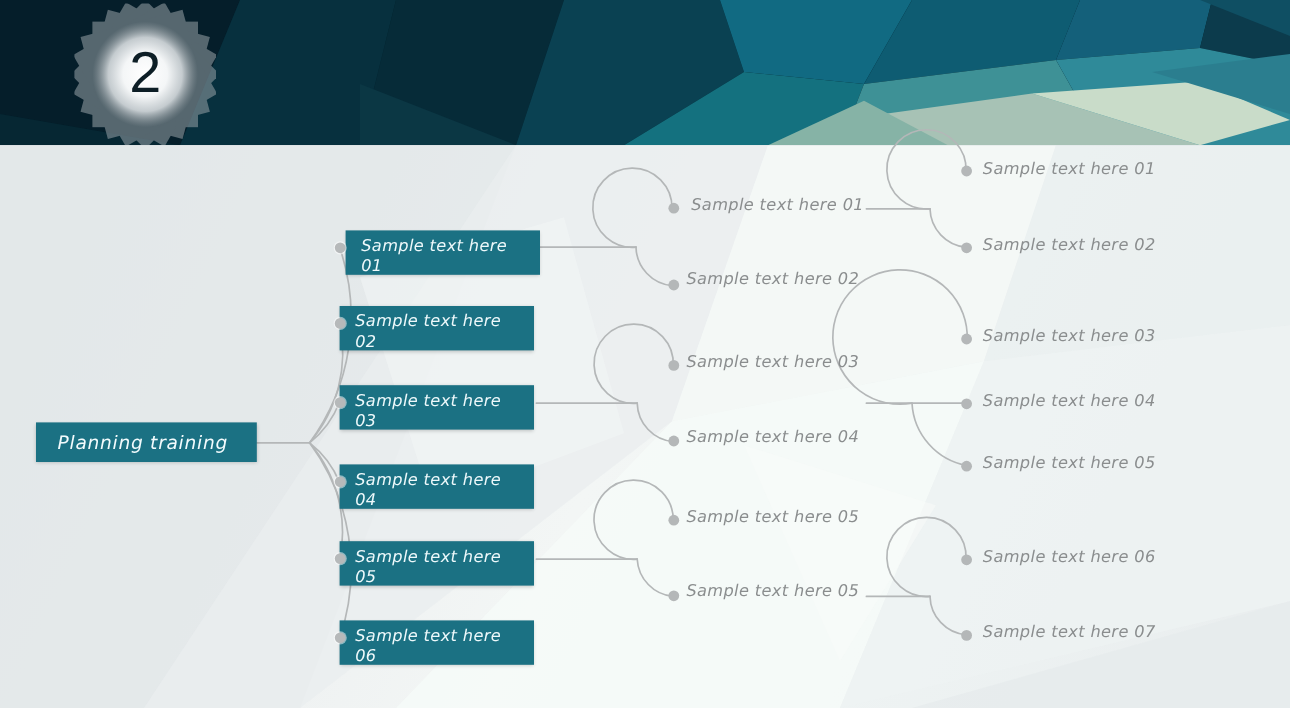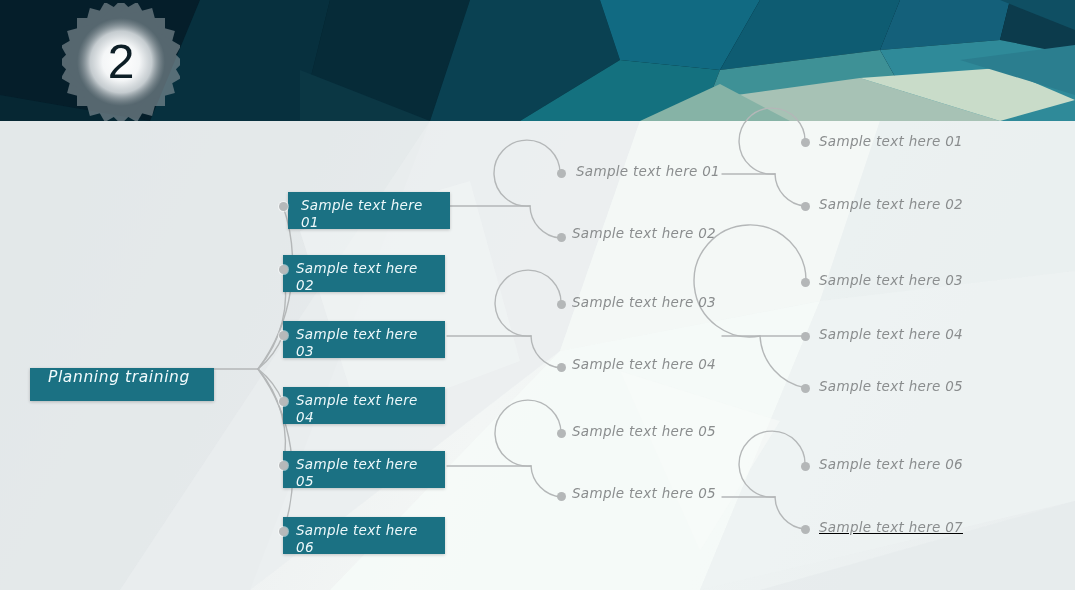--- a/index.html
+++ b/index.html
@@ -39,21 +39,21 @@
   #body-poly { position:absolute; left:0; top:0; }
 
   
   #links { position:absolute; left:0; top:0; width:1075px; height:590px; pointer-events:none; }
 
   
   .root-box {
     position:absolute;
     background:#1b7183;
     box-shadow:0 1px 3px rgba(0,0,0,.22);
-    display:flex; align-items:flex-start; padding-left:18px;margin-top:16px;
+    display:flex; align-items:center; padding-left:18px;
   }
   .root-box .lbl {
     font-family:"DejaVu Sans", sans-serif;
     font-size:15.5px; color:#f2fbfd; font-style:italic;
     letter-spacing:.6px; white-space:nowrap;
   }
 
   
   .l1-box {
     position:absolute; width:162px; height:37px;
@@ -279,18 +279,18 @@
   <div class="leaf" style="left:819px; top:377px;">
     <span class="lbl">Sample text here 05</span>
   </div>
   <div class="leaf-dot" style="left:801px; top:384px;"></div>
 
   <div class="leaf" style="left:819px; top:455px;">
     <span class="lbl">Sample text here 06</span>
   </div>
   <div class="leaf-dot" style="left:801px; top:462px;"></div>
 
-  <div class="leaf" style="left:819px; top:518px;text-decoration:underline;">
+  <div class="leaf" style="left:819px; top:518px;">
     <span class="lbl">Sample text here 07</span>
   </div>
   <div class="leaf-dot" style="left:801px; top:525px;"></div>
 
 </div>
 
 </body></html>

